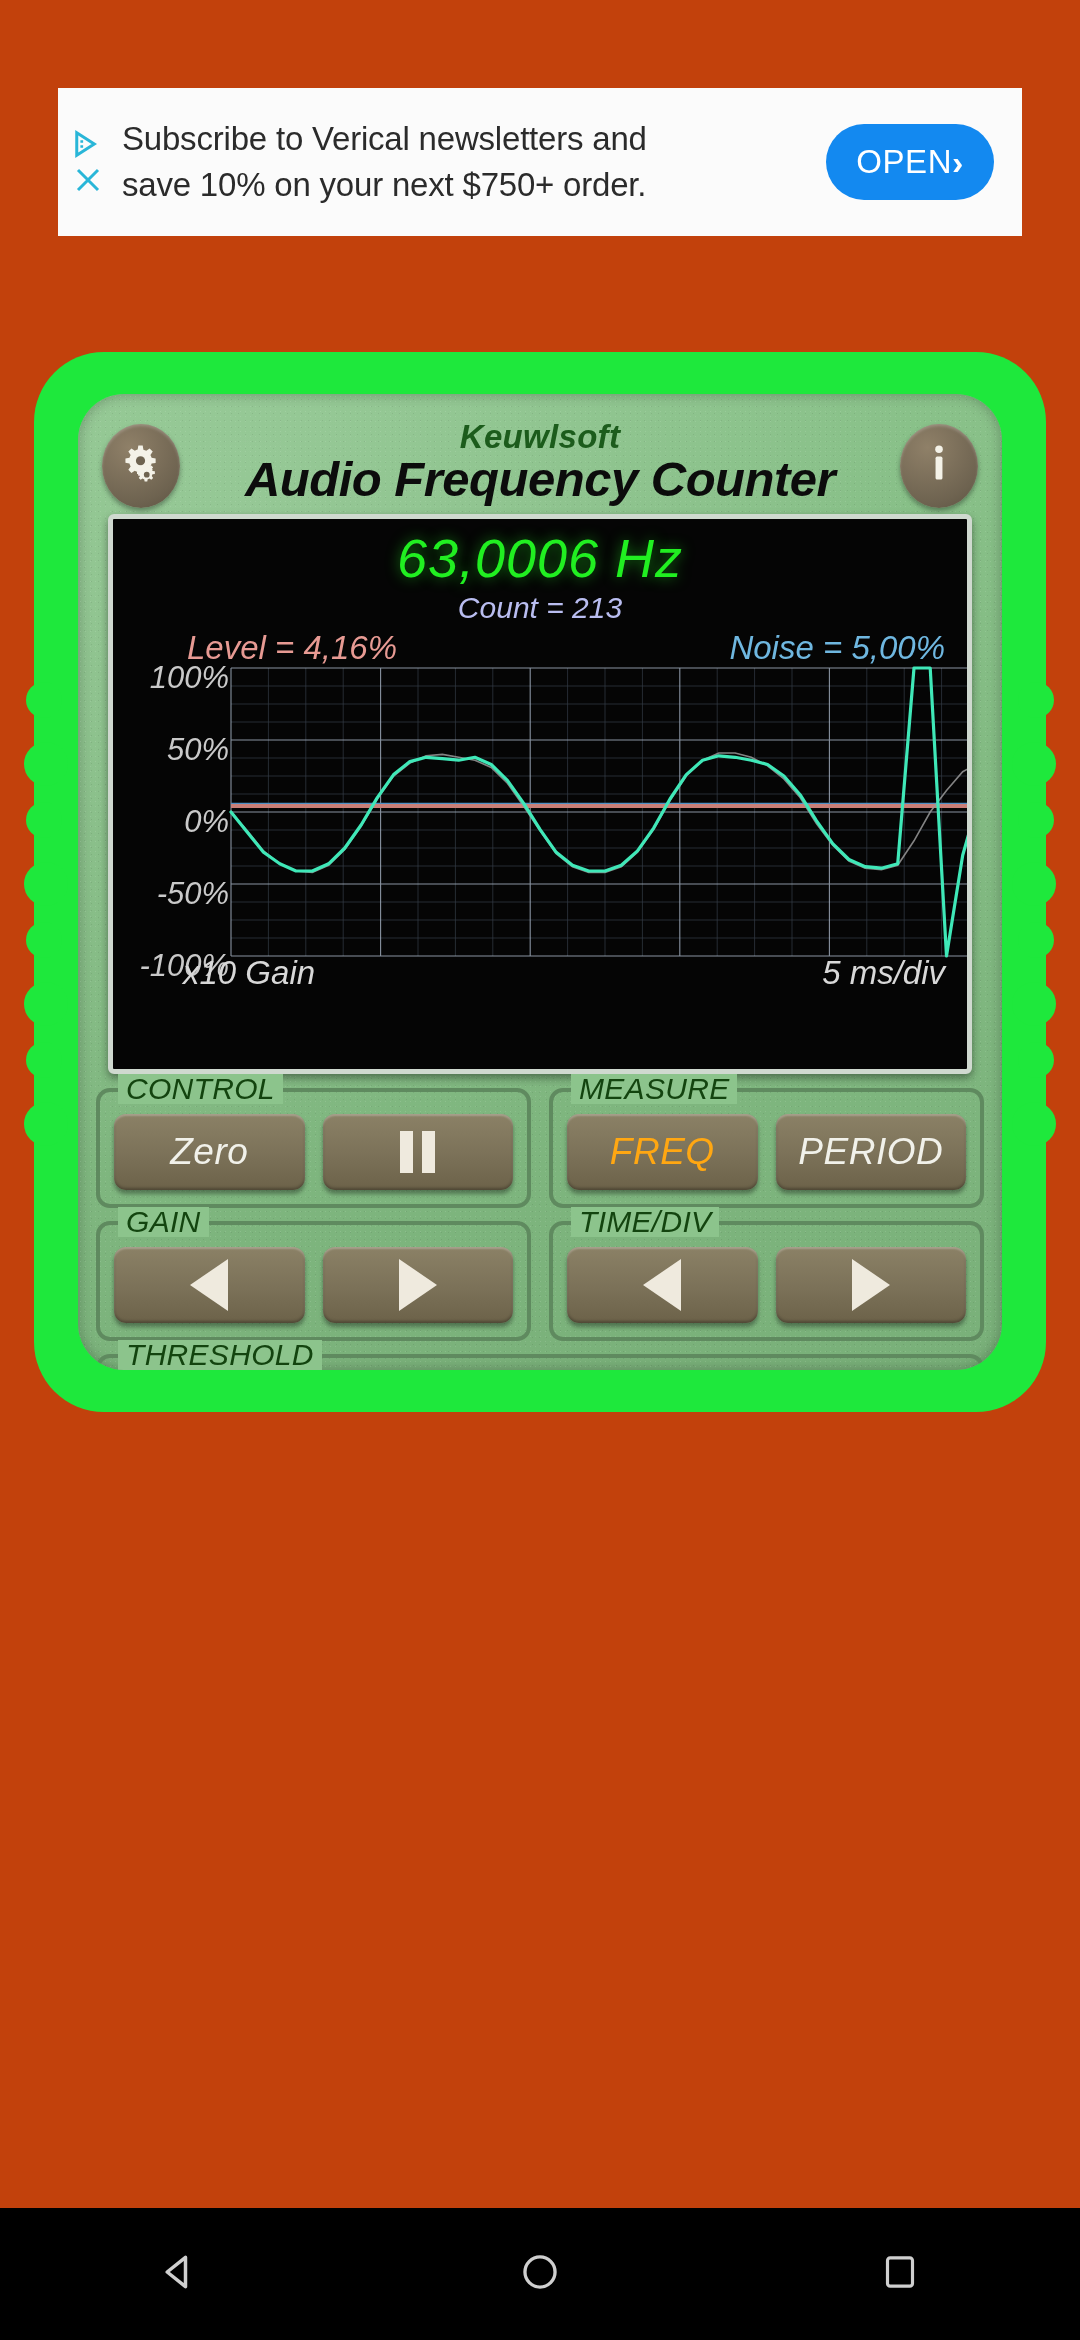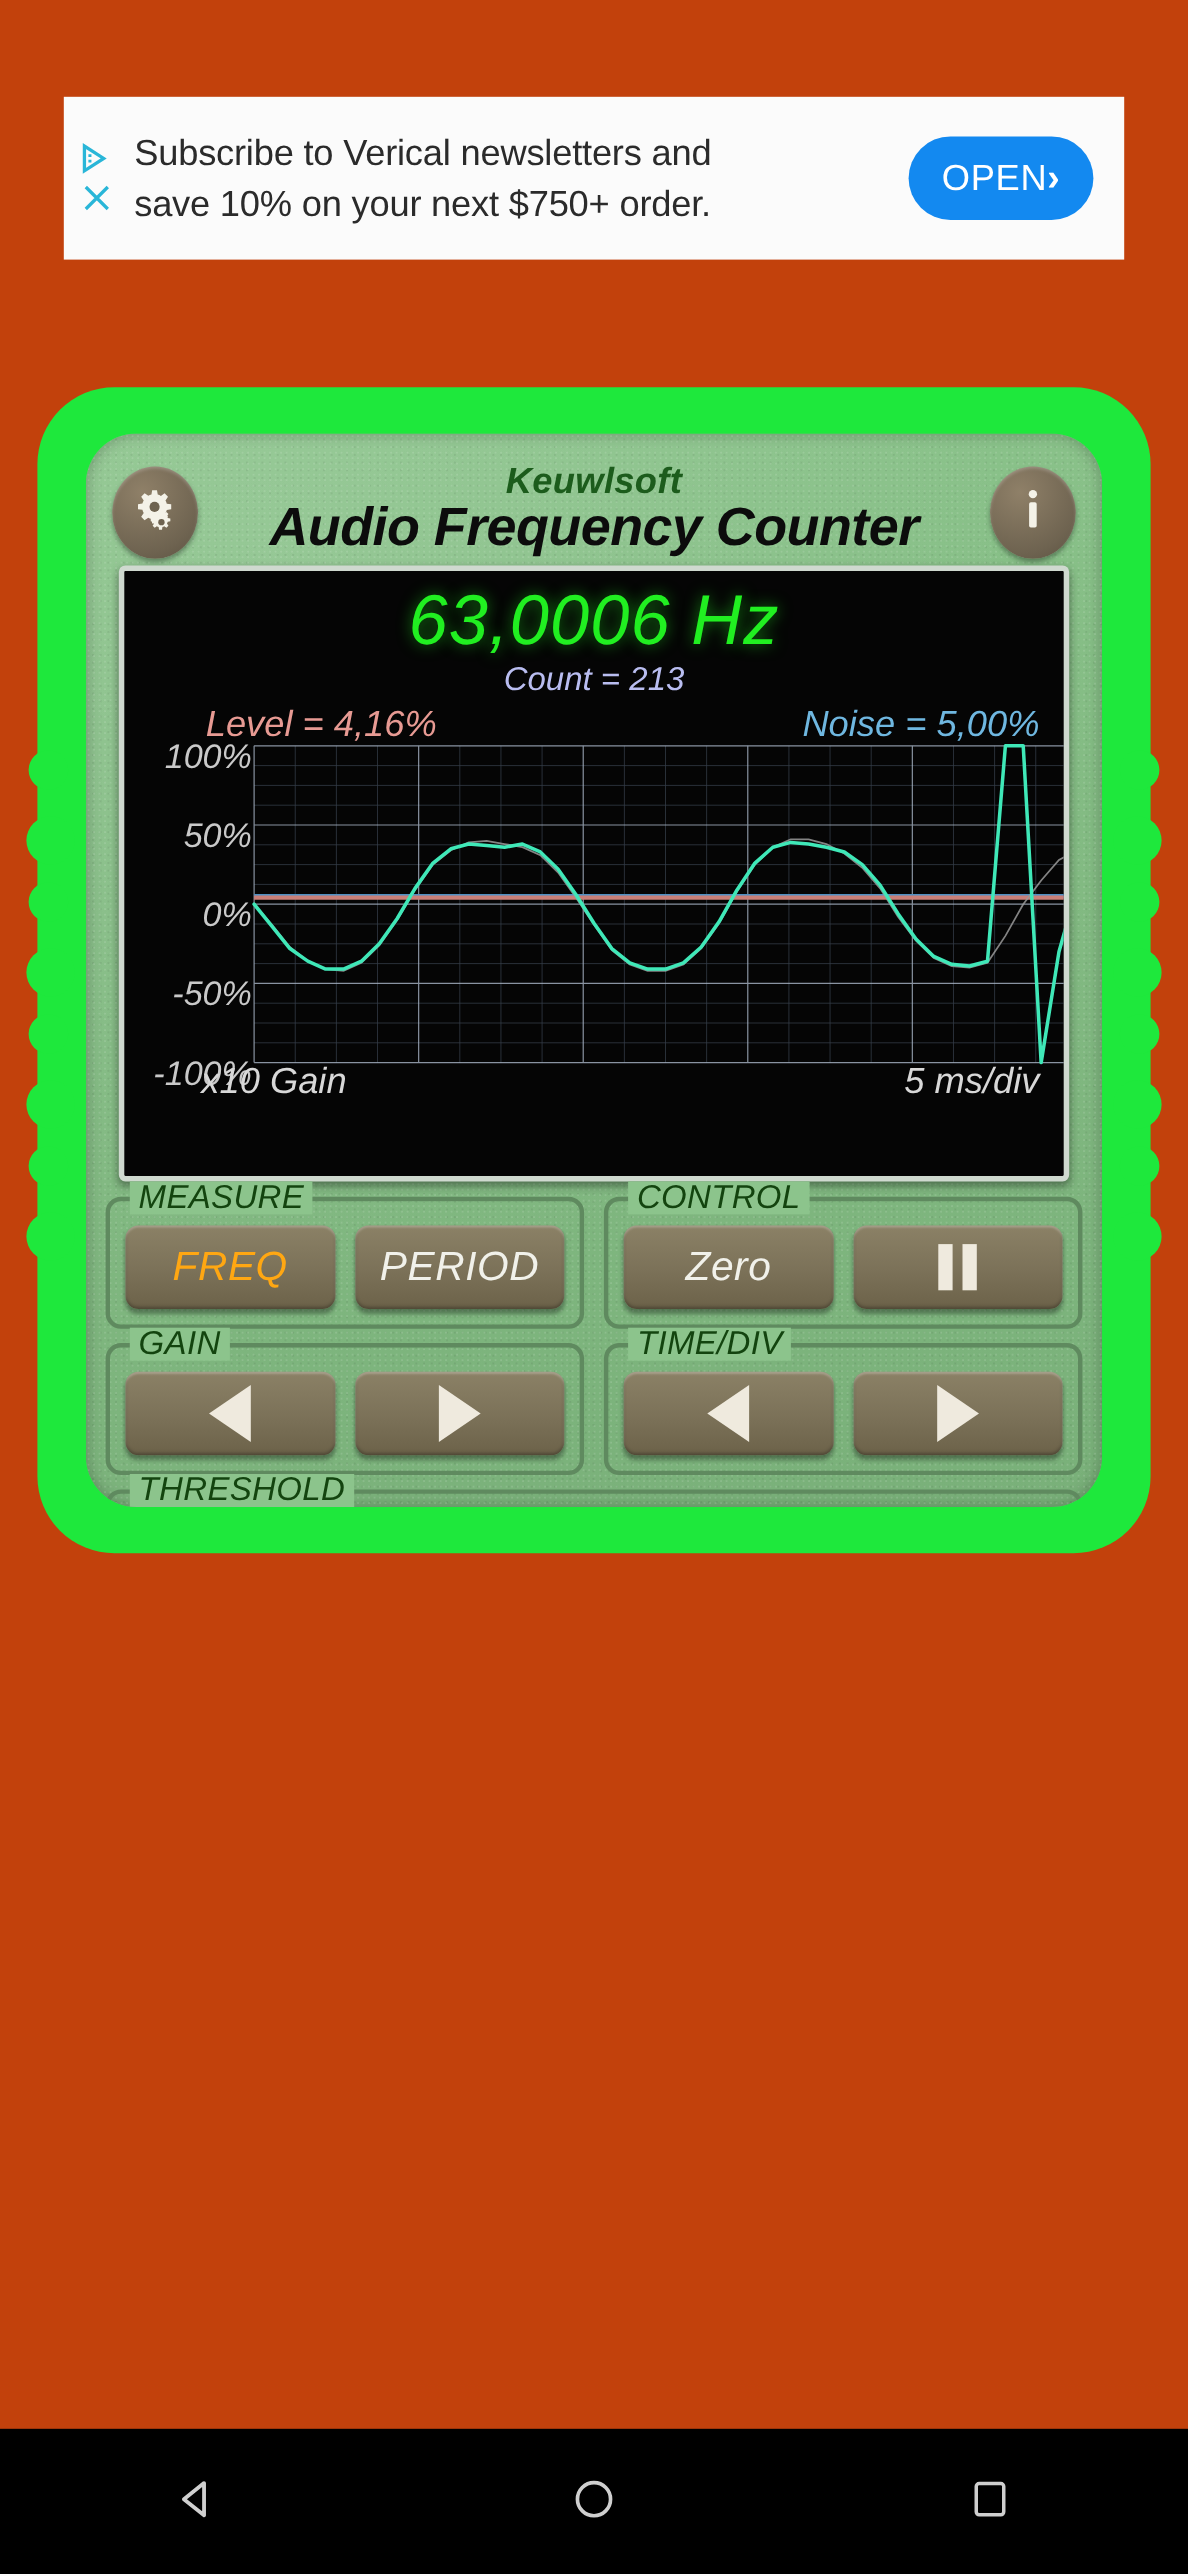--- a/index.html
+++ b/index.html
@@ -102,21 +102,21 @@
     position: relative; z-index: 2;
     margin: 2px 12px 0 12px;
     background: #050505;
     border: 5px solid #cfd9cf;
     border-radius: 6px;
     height: 560px;
     box-shadow: 0 4px 8px rgba(0,0,0,.4);
     overflow: hidden;
   }
   #freq-readout {
-    text-align: center; color: #21ef21; font-size: 64px;
+    text-align: center; color: #21ef21; font-size: 54px;
     letter-spacing: 1px; margin-top: 12px; line-height: 1;
     text-shadow: 0 0 14px rgba(33,239,33,.55);
   }
   #count-readout {
     text-align: center; color: #b9bdf0; font-size: 30px; margin-top: 8px; line-height:1;
   }
   #thresh-row {
     display: flex; justify-content: space-between;
     padding: 8px 22px 0 74px; font-size: 33px; line-height: 1;
   }
@@ -327,36 +327,36 @@
             <span>x10 Gain</span>
             <span>5 ms/div</span>
           </div>
         </div>
       </div>
 
       <div id="controls">
 
         <div class="row">
           <div class="group">
-            <span class="glabel">MEASURE</span>
-            <div class="btn-row">
-              <div class="btn active">FREQ</div>
-              <div class="btn">PERIOD</div>
-            </div>
-          </div>
-          <div class="group">
             <span class="glabel">CONTROL</span>
             <div class="btn-row">
               <div class="btn">Zero</div>
               <div class="btn">
                 <span class="pause">
                     <i></i>
                     <i></i>
                   </span>
               </div>
+            </div>
+          </div>
+          <div class="group">
+            <span class="glabel">MEASURE</span>
+            <div class="btn-row">
+              <div class="btn active">FREQ</div>
+              <div class="btn">PERIOD</div>
             </div>
           </div>
         </div>
 
         <div class="row">
           <div class="group">
             <span class="glabel">GAIN</span>
             <div class="btn-row">
               <div class="btn">
                 <span class="tri-left"></span>

